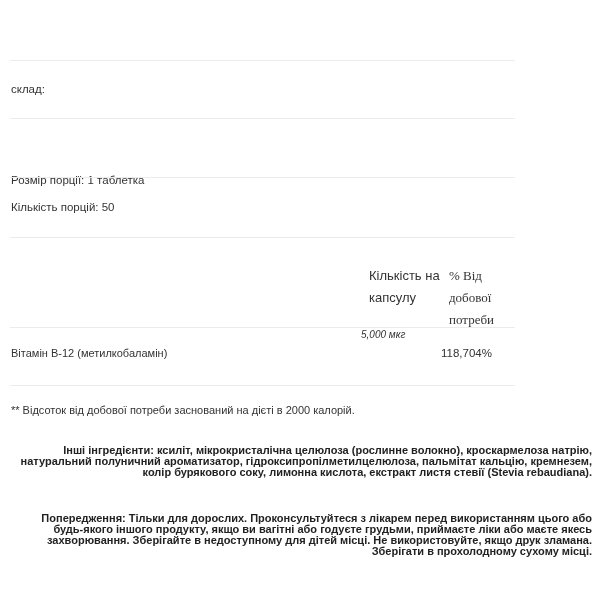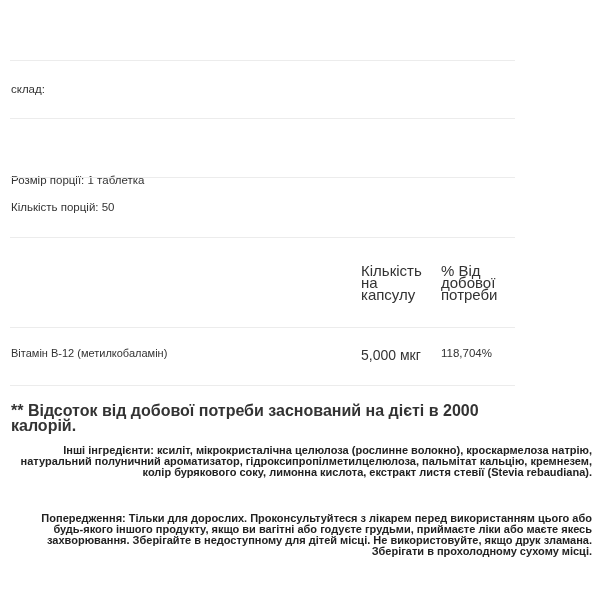--- a/index.html
+++ b/index.html
@@ -47,74 +47,76 @@
     color: #333333;
     white-space: nowrap;
   }
   .row-text.t-composition { top: 82px; }
   .row-text.t-serving     { top: 141px; margin-top: 32px; }
   .row-text.t-servings    { top: 200px; }
 
   
   .col-head {
     position: absolute;
-    font-size: 15px;
-    line-height: 12px;
+    font-size: 13px;
+    line-height: 22px;
     color: #333333;
+    margin-left: 8px;
   }
   .col-head.c-amount {
     left: 361px;
     top: 265px;
     width: 74px;
   }
   .col-head.c-dv {
     left: 441px;
     top: 265px;
     width: 74px;
+    font-family: Liberation Serif, serif;
   }
 
   
   .nutrient-name {
     position: absolute;
     left: 11px;
     top: 346px;
     font-size: 11px;
     line-height: 15px;
     color: #333333;
     white-space: nowrap;
   }
   .nutrient-amount {
     position: absolute;
     left: 361px;
-    top: 348px;
-    font-size: 14px;
+    top: 327px;
+    font-size: 10px;
     line-height: 15px;
     color: #333333;
     white-space: nowrap;
+    font-style: italic;
   }
   .nutrient-dv {
     position: absolute;
     left: 441px;
     top: 346px;
     font-size: 11.5px;
     line-height: 15px;
     color: #333333;
     white-space: nowrap;
   }
 
   
   .footnote {
     position: absolute;
     left: 11px;
     top: 403px;
     width: 520px;
-    font-size: 16px;
+    font-size: 11px;
     line-height: 15px;
     color: #333333;
-    font-weight: bold;
   }
 
   
   .para {
     position: absolute;
     left: 9px;
     width: 583px;
     font-size: 11px;
     line-height: 11px;
     font-weight: bold;

